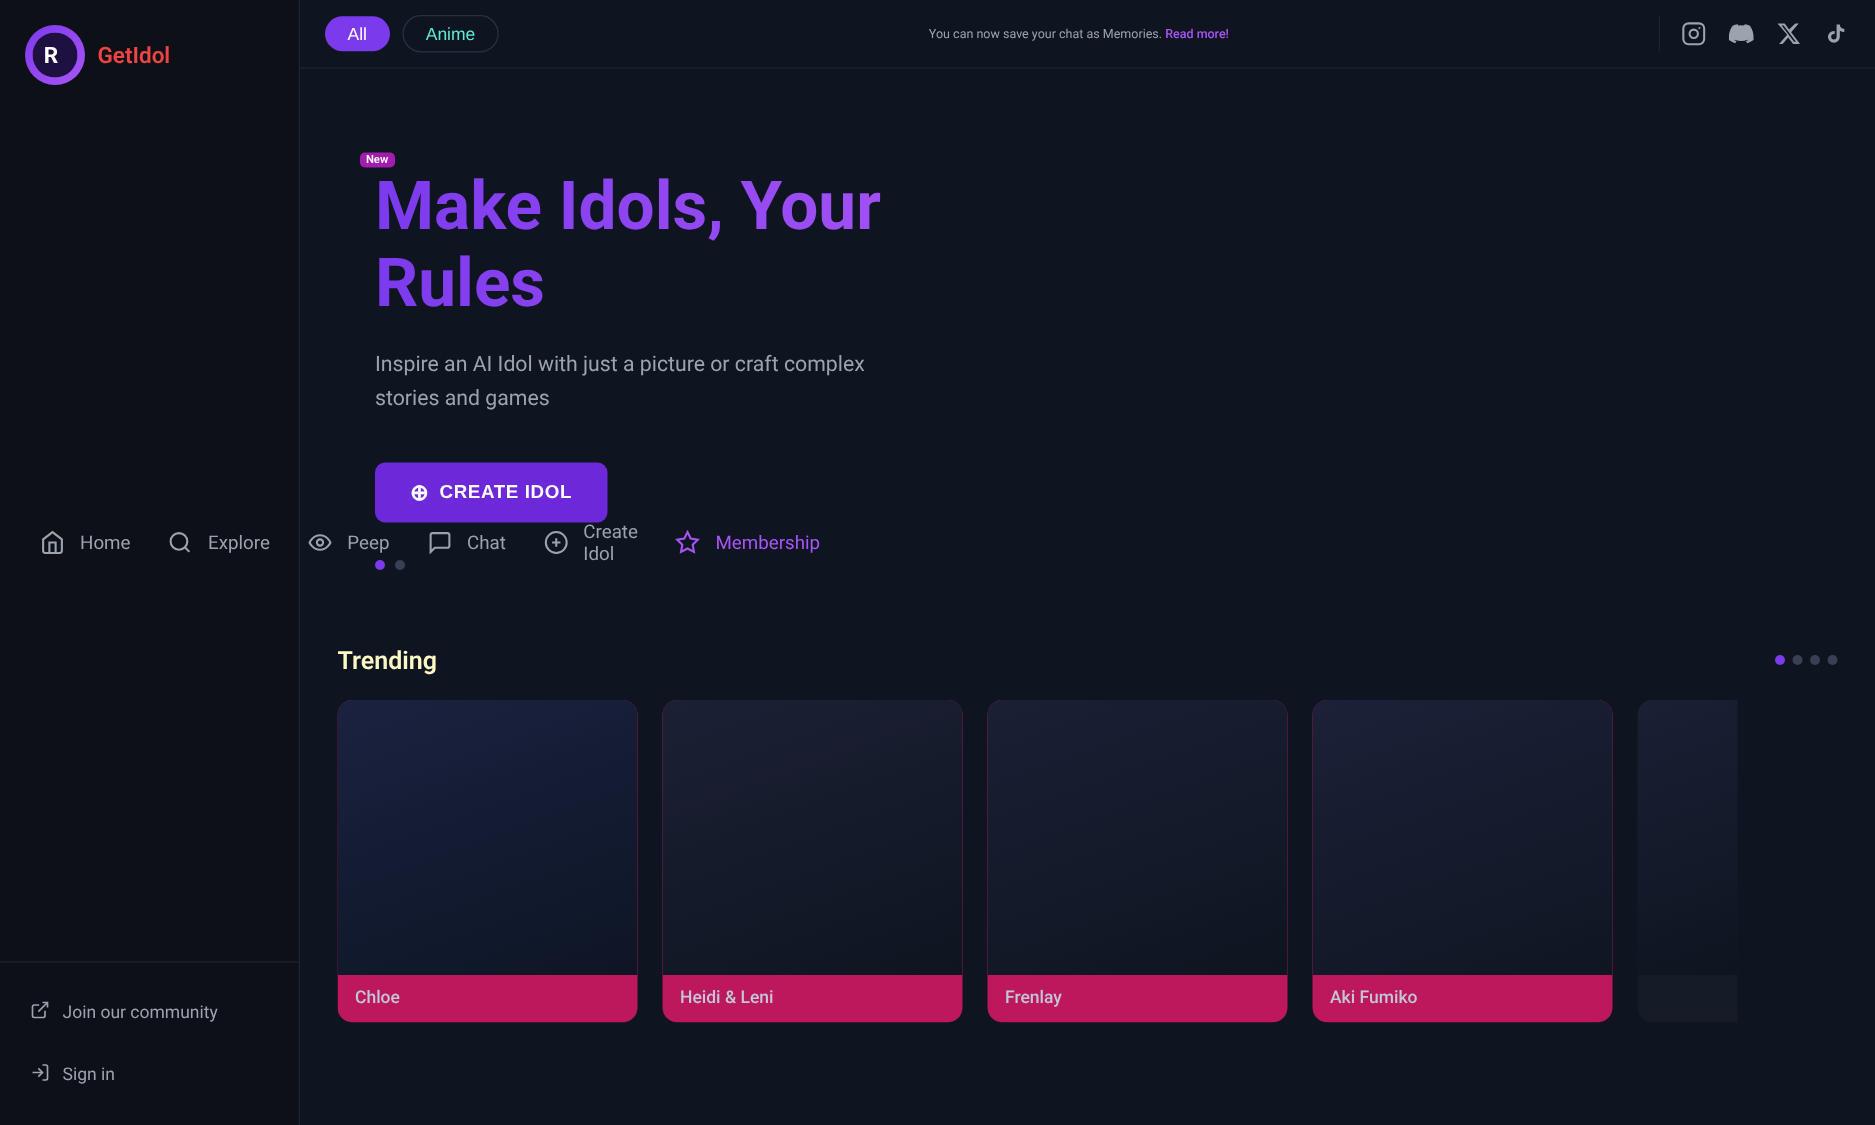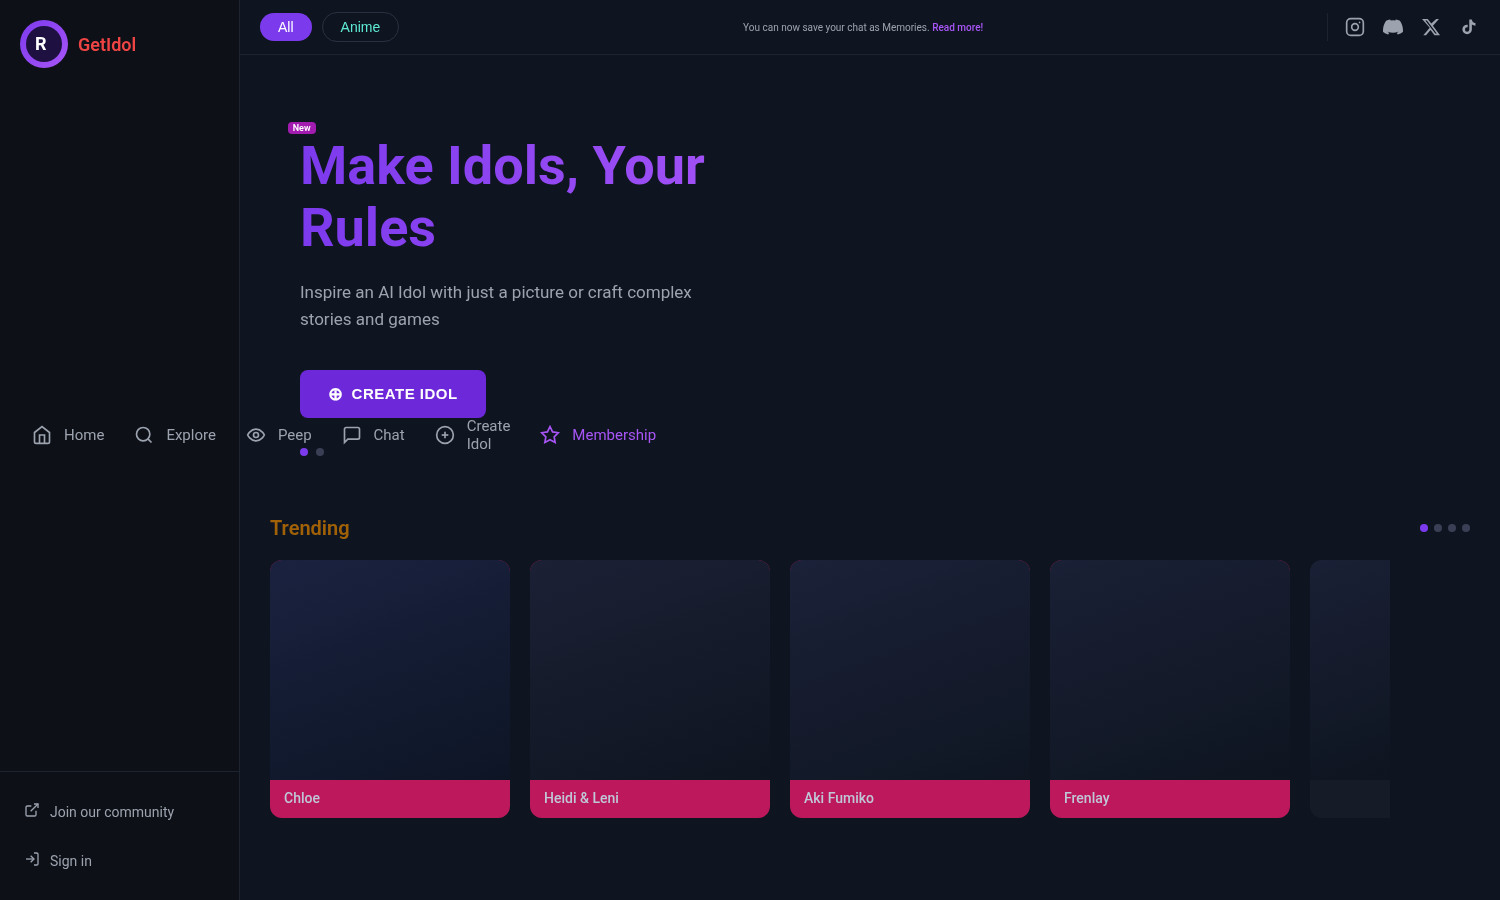--- a/index.html
+++ b/index.html
@@ -270,21 +270,21 @@
     .trending-header {
       display: flex;
       align-items: center;
       justify-content: space-between;
       margin-bottom: 20px;
     }
 
     .trending-title {
       font-size: 20px;
       font-weight: 600;
-      color: #a16207;
+      color: #fef9c3;
     }
 
     .trending-dots {
       display: flex;
       gap: 6px;
       align-items: center;
     }
 
     .trending-dot {
       width: 8px;
@@ -519,29 +519,29 @@
         <div class="card-image" style="background: linear-gradient(160deg, #1a2240 0%, #0d1525 100%);"></div>
         <div class="card-name">Chloe</div>
       </div>
 
       <div class="card">
         <div class="card-image" style="background: linear-gradient(160deg, #1c2035 0%, #0e1520 100%);"></div>
         <div class="card-name">Heidi &amp; Leni</div>
       </div>
 
       <div class="card">
+        <div class="card-image" style="background: linear-gradient(160deg, #1a2035 0%, #0e1520 100%);"></div>
+        <div class="card-name">Frenlay</div>
+      </div>
+
+      <div class="card">
         <div class="card-image" style="background: linear-gradient(160deg, #1b2138 0%, #0f1622 100%);"></div>
         <div class="card-name">Aki Fumiko</div>
       </div>
 
-      <div class="card">
-        <div class="card-image" style="background: linear-gradient(160deg, #1a2035 0%, #0e1520 100%);"></div>
-        <div class="card-name">Frenlay</div>
-      </div>
-
       <div class="card-partial">
         <div class="card-image" style="background: linear-gradient(160deg, #1a2035 0%, #0e1520 100%);"></div>
       </div>
 
     </div>
   </section>
 
 </main>
 
 </body></html>

